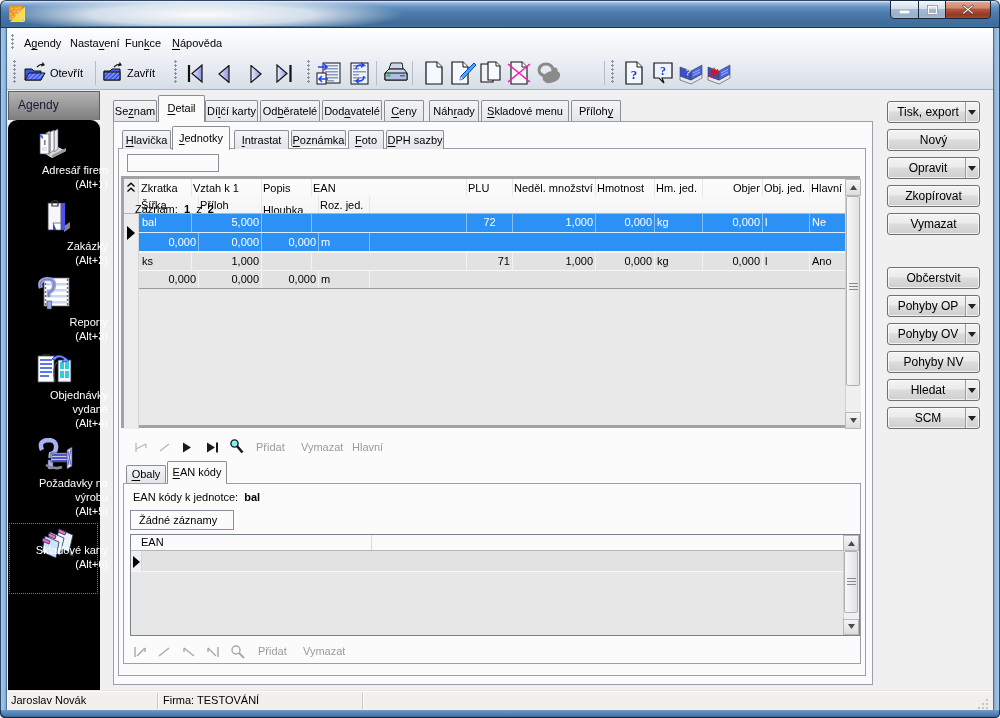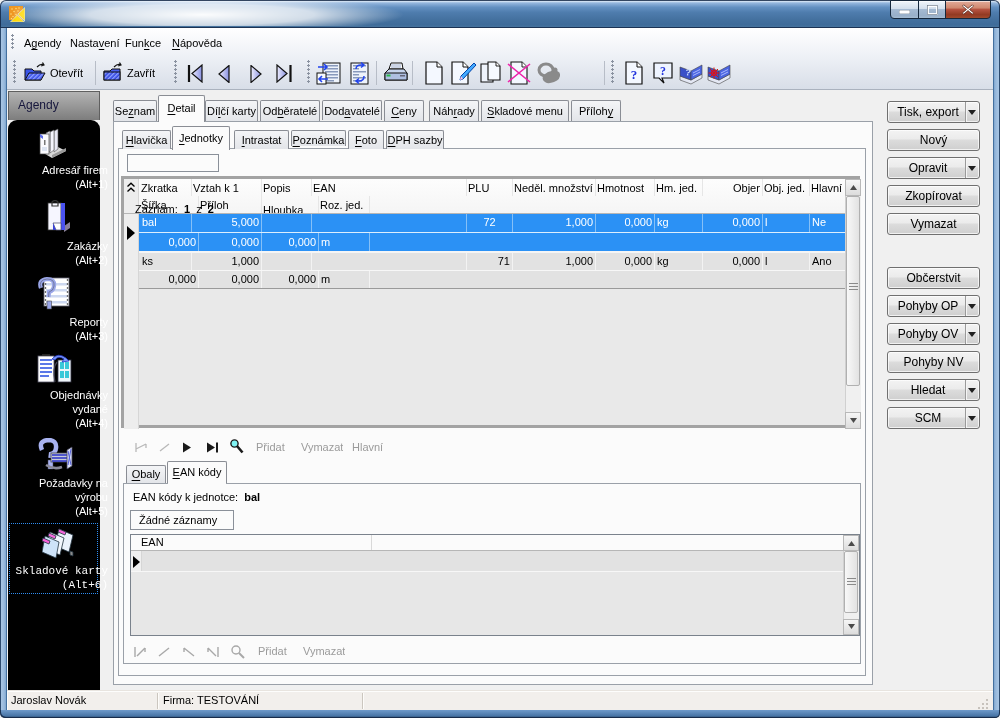--- a/index.html
+++ b/index.html
@@ -391,21 +391,21 @@
 <g stroke="#223340" stroke-width="0.8">
 <polygon points="13,2 27,8 23,25 9,19" fill="#eaf2fc" transform="translate(4,0)"></polygon>
 <polygon points="13,2 20,5 19,8 12,5" fill="#f468dc" transform="translate(4,0)"></polygon>
 <polygon points="8,5 22,11 18,28 4,22" fill="#f2f7fe"></polygon>
 <polygon points="8,5 15,8 14,11 7,8" fill="#f468dc" transform="translate(-1,1)"></polygon>
 <polygon points="2,9 16,15 13,31 -1,25" fill="#cee3f9" transform="translate(1,0)"></polygon>
 <polygon points="2,9 9,12 8,15 1,12" fill="#f560d8" transform="translate(-1,2)"></polygon>
 <polygon points="28,24 31,25 31,29 28,28" fill="#8a8a8a"></polygon>
 </g>
       </svg>
-<div class="sbitem" style="top:444px;font-family:Liberation Mono, monospace;">Skladové karty<br>(Alt+6)</div>
+<div class="sbitem" style="top:423px;">Skladové karty<br>(Alt+6)</div>
 </div>
 
   <div class="tab" style="left:113px;top:100px;width:44px;height:21px;line-height:20px;">Se<u>z</u>nam</div>
   <div class="tab tabsel" style="left:158px;top:95px;width:47px;height:27px;line-height:24px;">
     <u>D</u>etail</div>
   <div class="tab" style="left:205px;top:100px;width:53px;height:21px;line-height:20px;">Dí<u>l</u>čí karty</div>
   <div class="tab" style="left:260px;top:100px;width:60px;height:21px;line-height:20px;">Od<u>b</u>ěratelé</div>
   <div class="tab" style="left:322px;top:100px;width:60px;height:20px;line-height:20px;">Dod<u>a</u>vatelé</div>
   <div class="tab" style="left:384px;top:100px;width:40px;height:21px;line-height:20px;"><u>C</u>eny</div>
   <div class="tab" style="left:429px;top:100px;width:50px;height:21px;line-height:20px;">Náh<u>r</u>ady</div>

